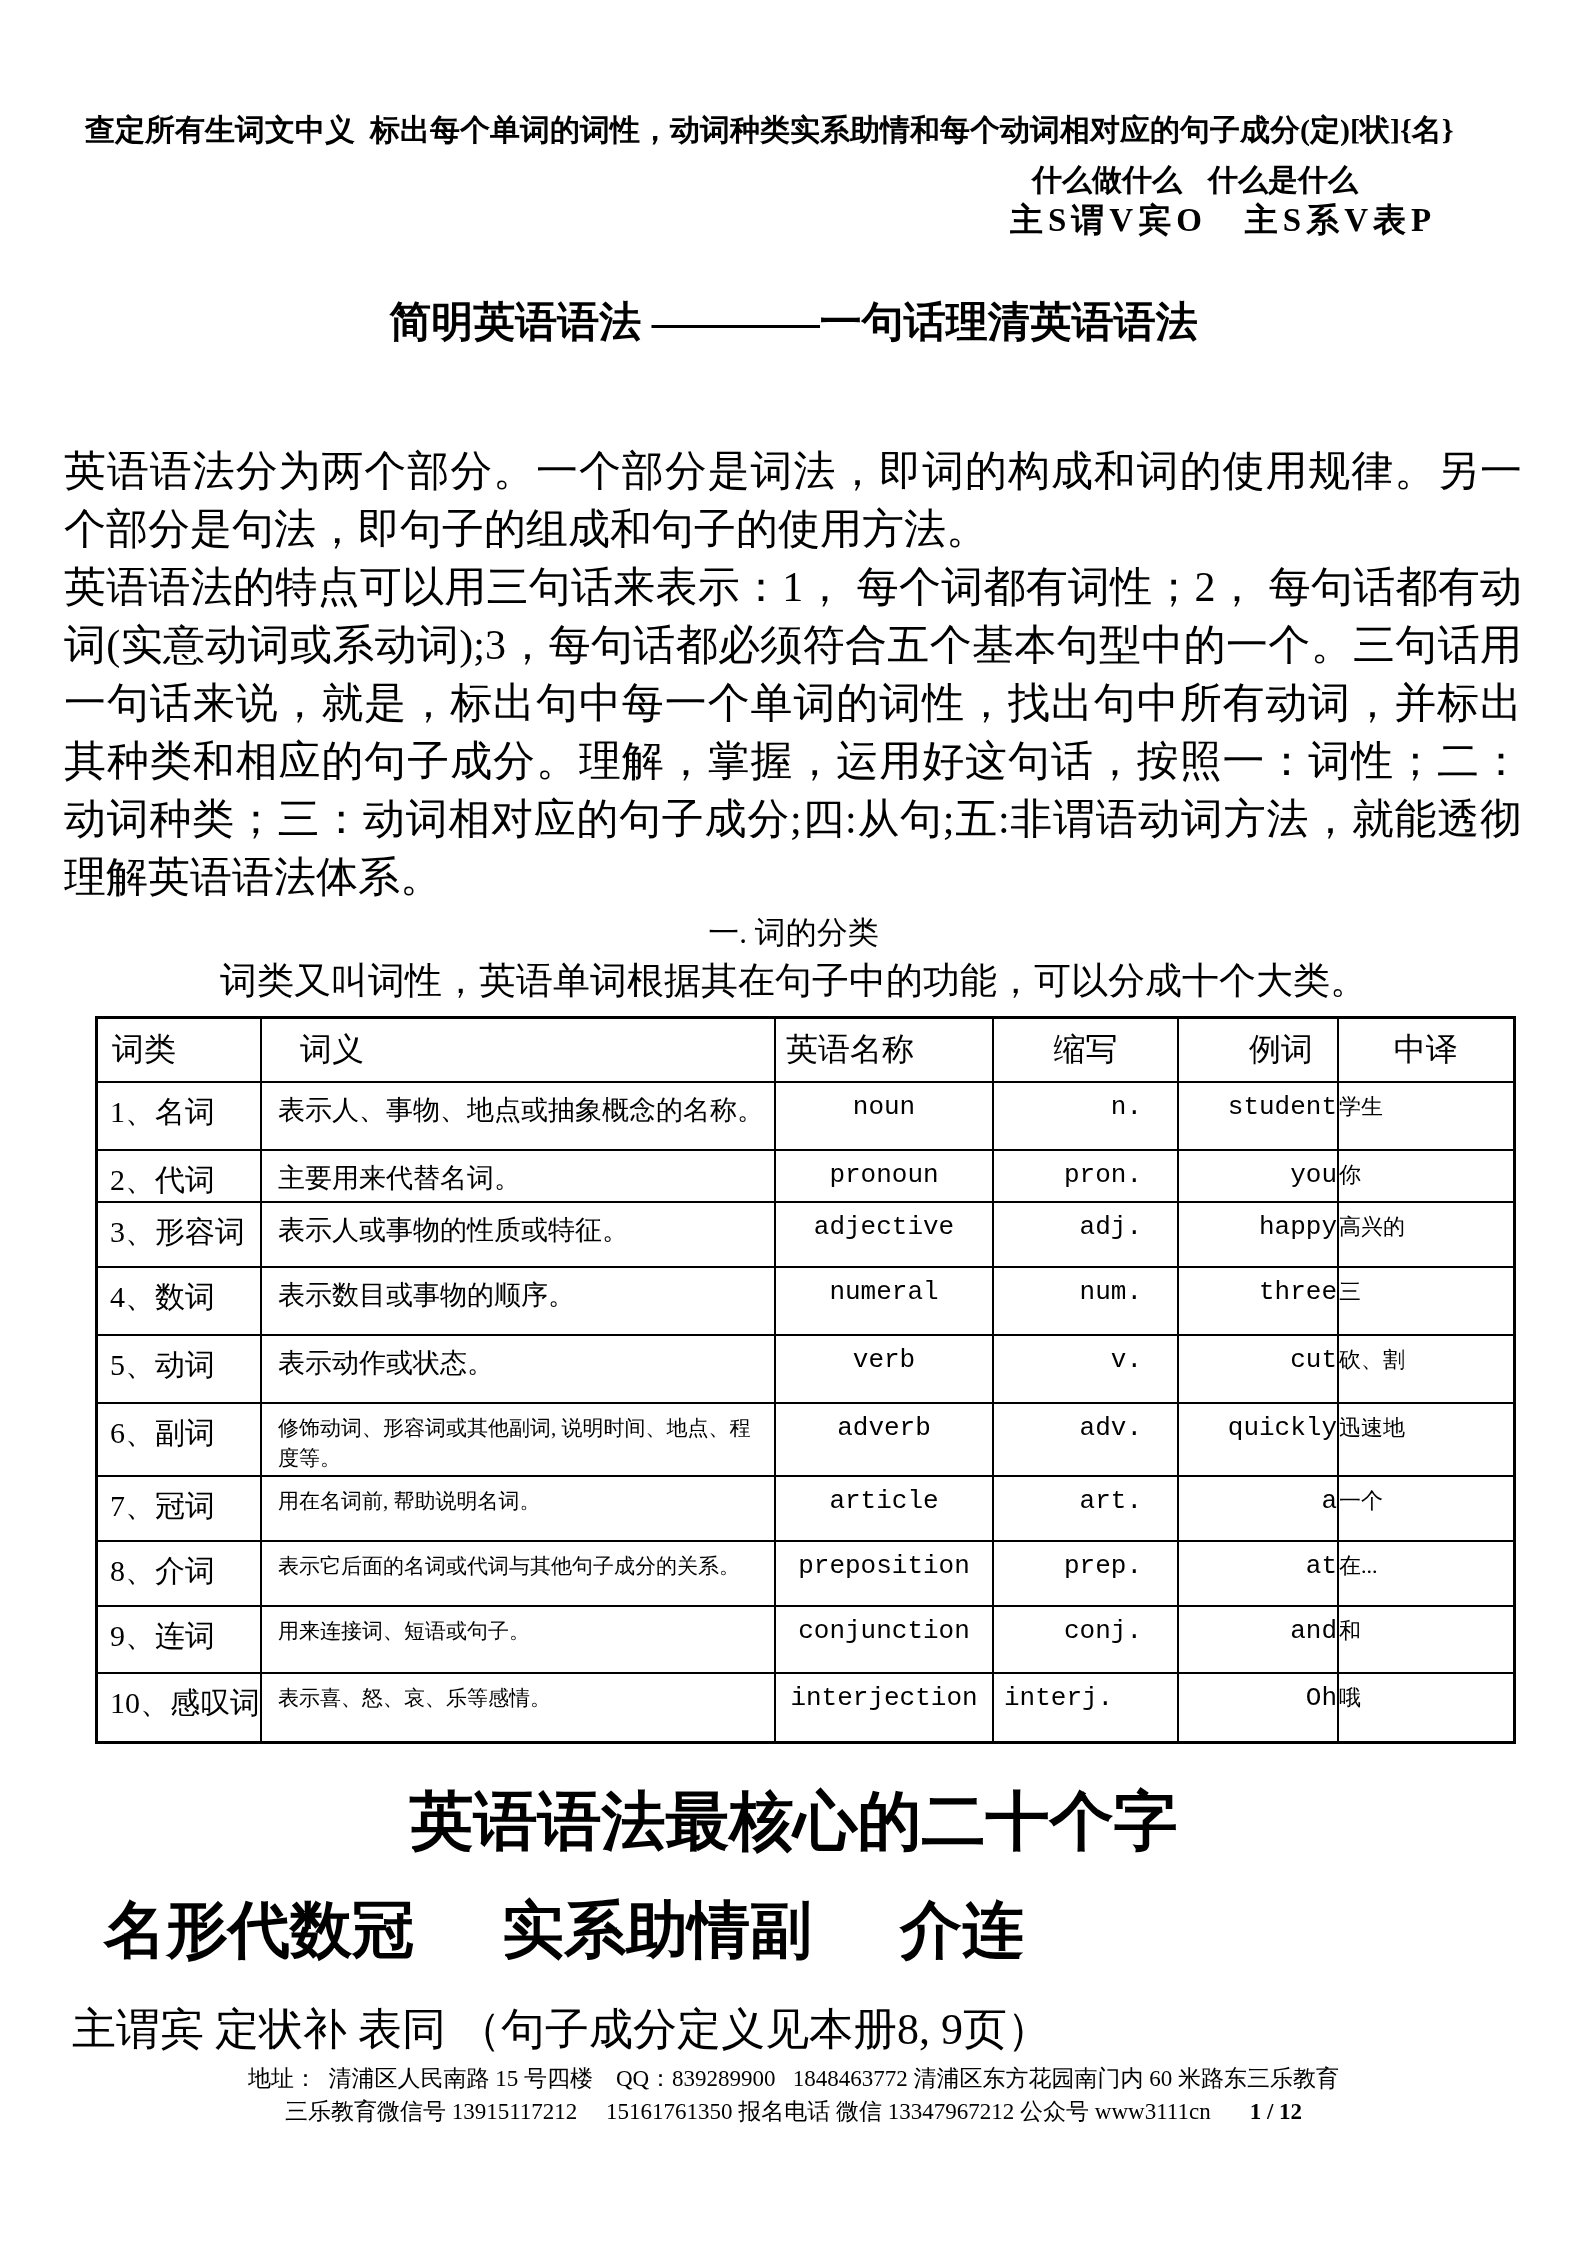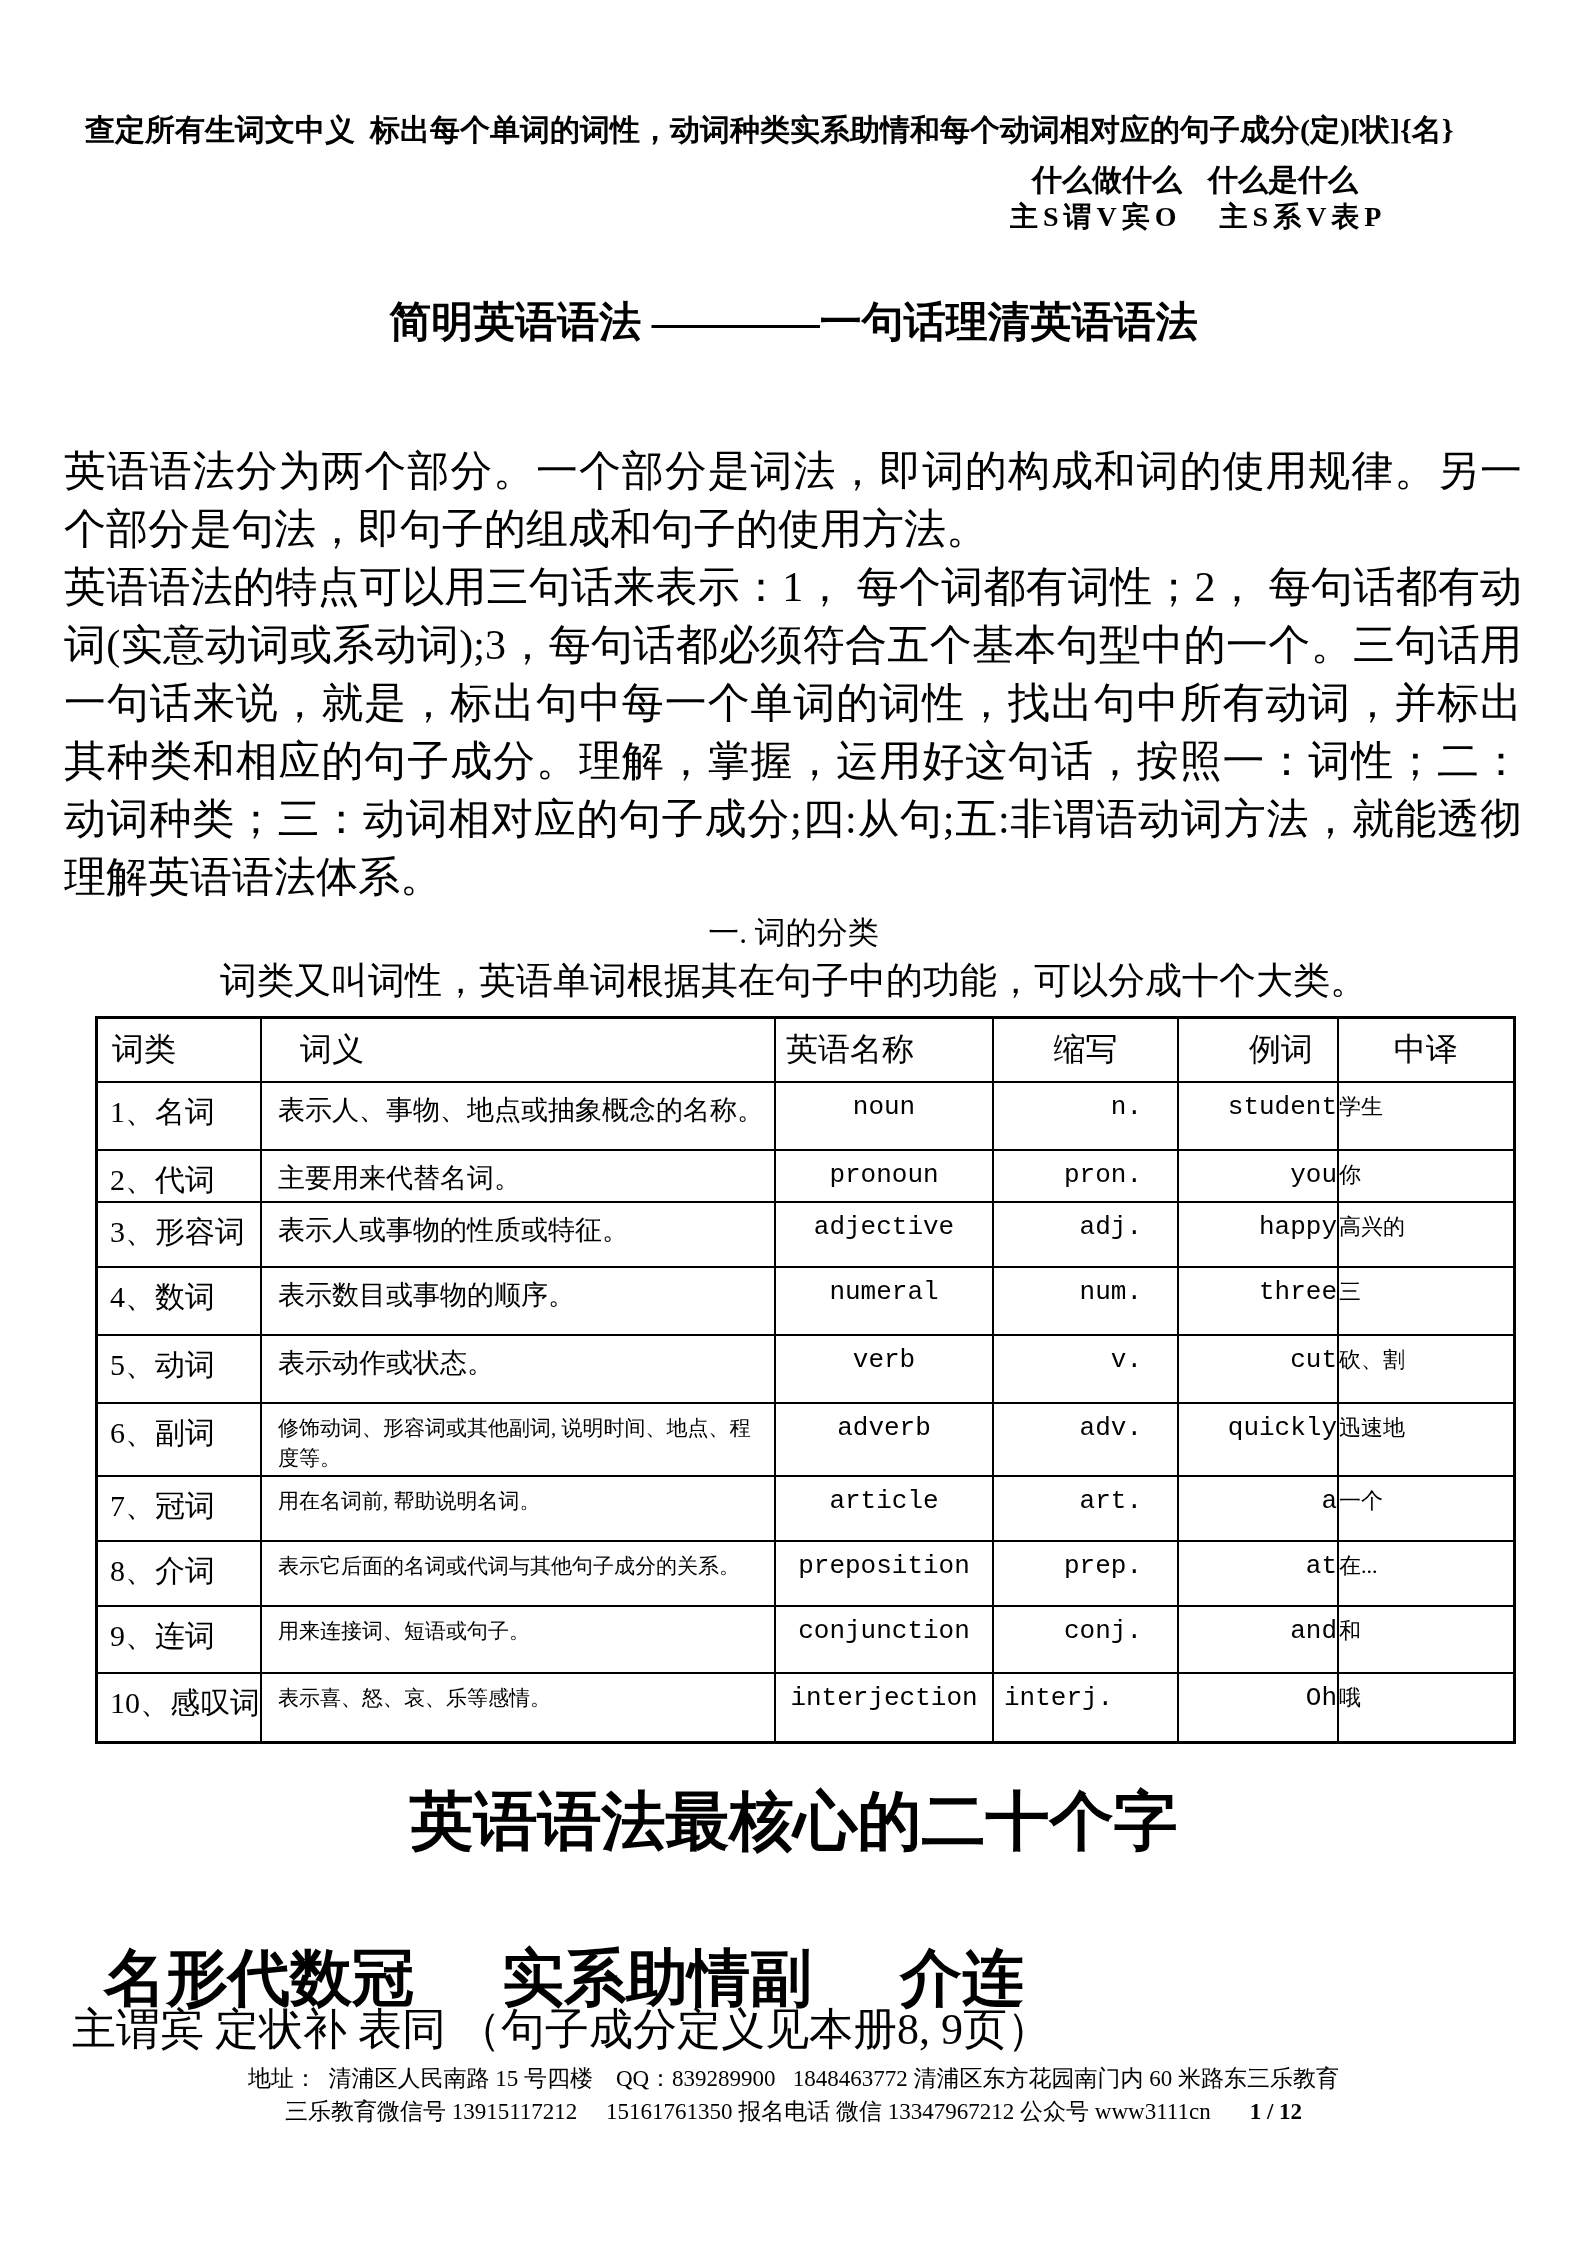--- a/index.html
+++ b/index.html
@@ -17,21 +17,21 @@
     font-size:30px; font-weight:bold; white-space:pre;
   }
   .hdr-line2 {
     position:absolute; top:160px; left:1032px;
     display:flex; gap:26px;
     font-size:30px; font-weight:bold;
   }
   .hdr-line3 {
     position:absolute; top:198px; left:1010px;
     display:flex; gap:38px;
-    font-size:28px; font-weight:bold; letter-spacing:5px;
+    font-size:33px; font-weight:bold; letter-spacing:5px;
   }
   
   .doc-title {
     position:absolute; top:294px; left:0; width:100%;
     text-align:center; font-size:42px; font-weight:bold;
   }
   
   .body-text {
     position:absolute; top:442px; left:64px; width:1458px;
     font-size:42px; line-height:58px; text-align:justify;
@@ -76,21 +76,21 @@
   .word-table td.c4.align-left { text-align:left; padding-left:10px; padding-right:0; }
   .word-table td.c5 { text-align:right; }
   .word-table td.c6 { text-align:left; font-size:22px; }
   
   .core-heading {
     position:absolute; top:1778px; left:0; width:100%;
     text-align:center; font-size:64px; font-weight:bold;
   }
   .core-line {
     position:absolute; top:1888px; left:104px;
-    font-size:62px; font-weight:bold; display:flex; gap:88px;margin-top:48px;
+    font-size:62px; font-weight:bold; display:flex; gap:88px;
   }
   .core-line2 {
     position:absolute; top:2000px; left:72px;
     font-size:44px; font-weight:normal; white-space:pre;text-align:right;
   }
   
   .footer {
     position:absolute; top:2062px; left:0; width:100%;
     text-align:center; font-size:23px; line-height:33px;
   }

